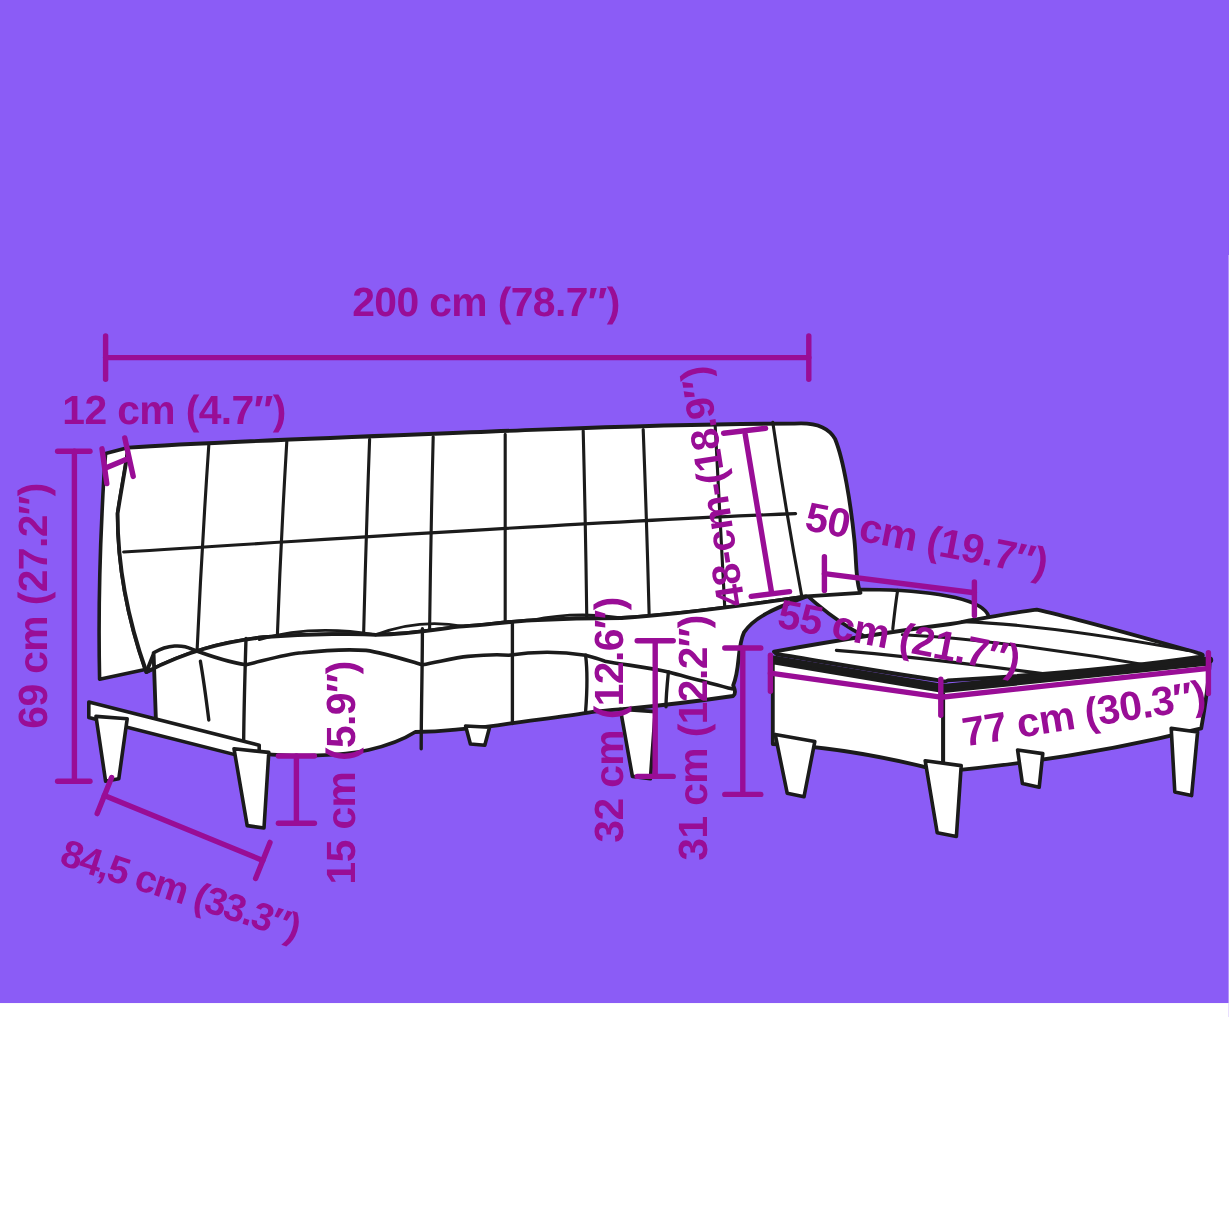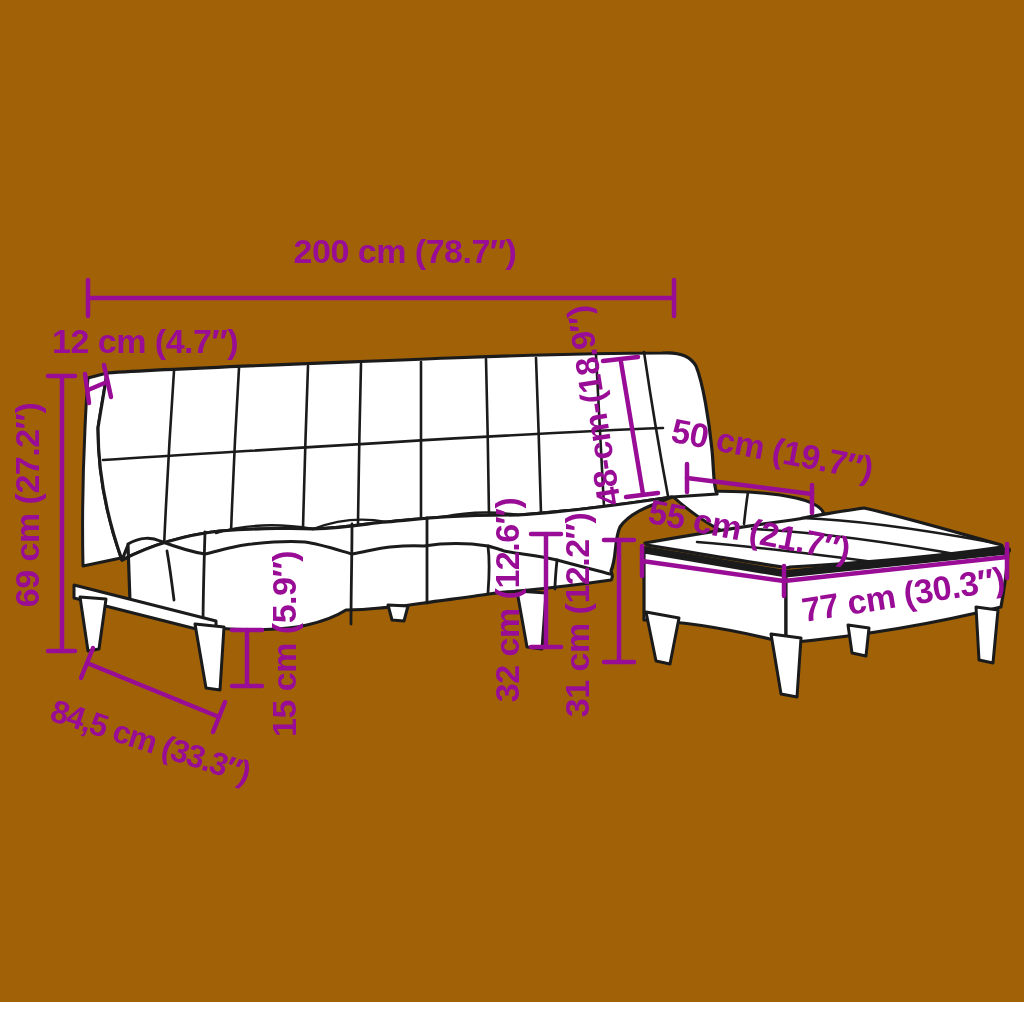--- a/index.html
+++ b/index.html
@@ -1,16 +1,16 @@
 <!DOCTYPE html>
 <html><head>
 <meta charset="utf-8">
 <style>
   html,body{margin:0;padding:0;background:#ffffff;}
-  #stage{width:1024px;height:1002px;position:relative;background:#a16207;overflow:hidden;}
+  #stage{width:1024px;height:836px;position:relative;background:#8b5cf6;overflow:hidden;}
   svg{display:block;}
   text{font-family:"Liberation Sans", sans-serif;font-weight:bold;fill:#990D96;letter-spacing:-0.5px;}
 </style>
 </head>
 <body>
 
 <div id="stage">
 <svg width="1024" height="1024" viewBox="0 0 1024 1024" fill="none" stroke-linecap="round" stroke-linejoin="round">
 
   <path d="M670,494 C705,490 760,490 796,498 C813,502 822,507 824,514 C826,521 824,528 819,534 C800,543 770,546 748,541 C718,533 692,514 670,494 Z" fill="#ffffff" stroke="#1b1b1b" stroke-width="3"></path>

